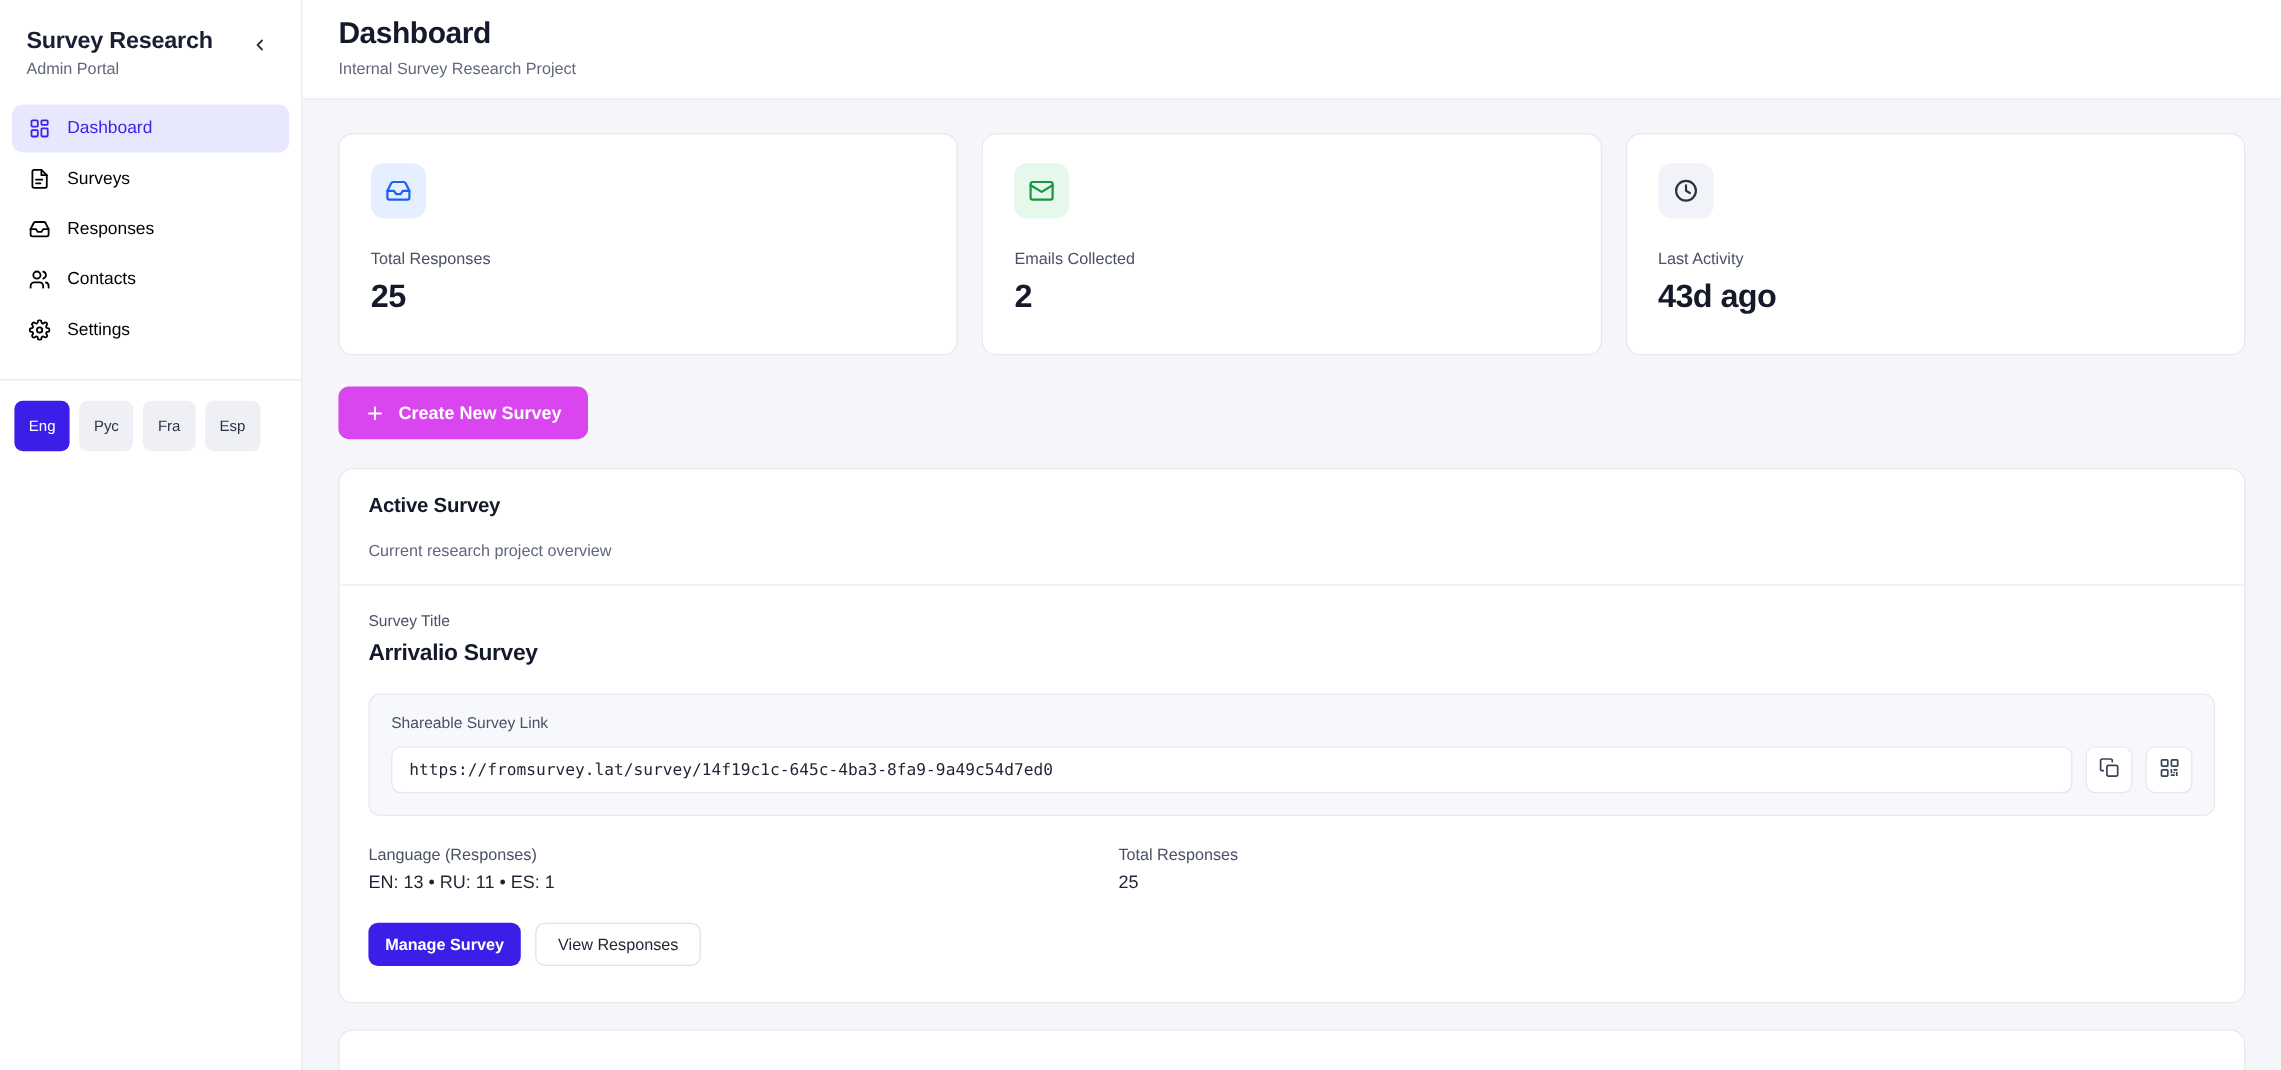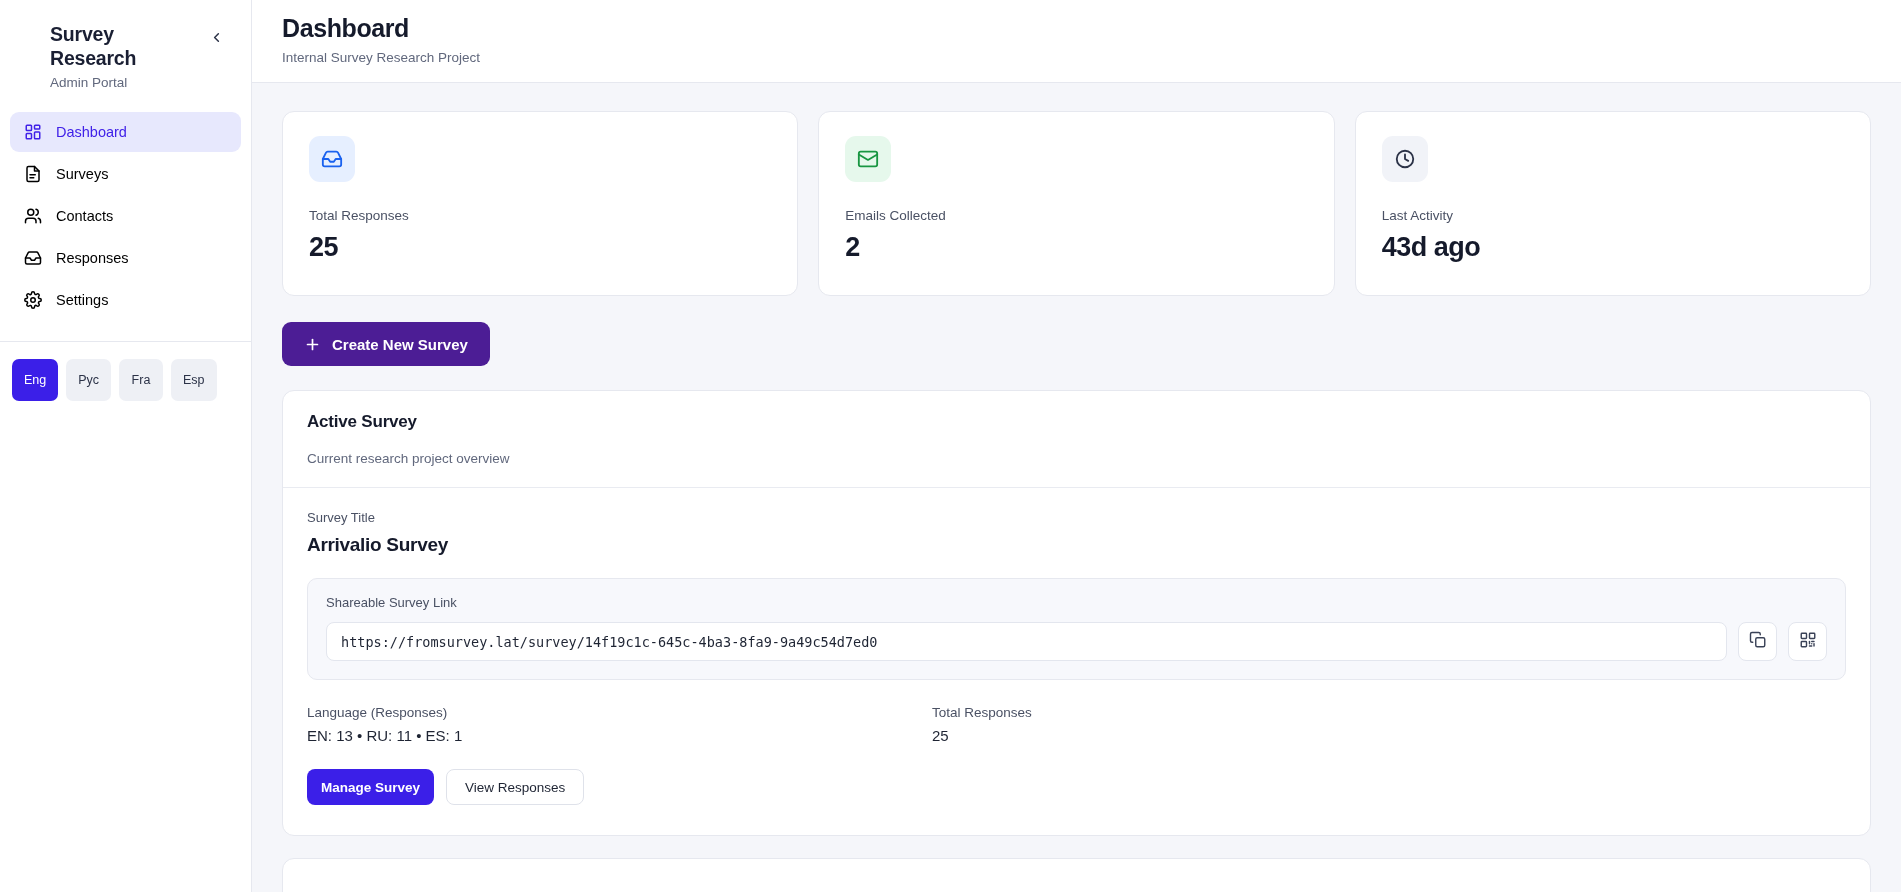--- a/index.html
+++ b/index.html
@@ -28,21 +28,20 @@
     border-right: 1px solid #e6e8ef;
     display: flex;
     flex-direction: column;
   }
 
   .sidebar-head {
     padding: 22px 22px 18px 22px;
     display: flex;
     align-items: flex-start;
     justify-content: space-between;
-    margin-left: 28px;
   }
   .brand-title {
     font-size: 19.5px;
     font-weight: bold;
     color: #1a1f33;
     letter-spacing: -0.2px;
     line-height: 1.25;
   }
   .brand-sub {
     font-size: 13.5px;
@@ -181,21 +180,21 @@
     color: #151a2b;
     margin-top: 9px;
     letter-spacing: -0.5px;
   }
 
   
   .create-btn {
     margin-top: 26px;
     height: 44px;
     padding: 0 22px;
-    background: #4c1d95;
+    background: #d946ef;
     color: #ffffff;
     border: none;
     border-radius: 9px;
     font-size: 15px;
     font-weight: bold;
     display: inline-flex;
     align-items: center;
     gap: 11px;
     cursor: pointer;
     font-family: "Liberation Sans", sans-serif;
@@ -369,37 +368,37 @@
               <line x1="8" y1="13" x2="15" y2="13"></line>
               <line x1="8" y1="17" x2="13" y2="17"></line>
             </svg>
         </span>
         <span>Surveys</span>
       </div>
 
       <div class="nav-item">
         <span class="ico">
           <svg width="18" height="18" viewBox="0 0 24 24" fill="none" stroke="currentColor" stroke-width="2" stroke-linecap="round" stroke-linejoin="round">
+              <polyline points="22 12 16 12 14 15 10 15 8 12 2 12"></polyline>
+              <path d="M5.45 5.11 2 12v6a2 2 0 0 0 2 2h16a2 2 0 0 0 2-2v-6l-3.45-6.89A2 2 0 0 0 16.76 4H7.24a2 2 0 0 0-1.79 1.11z"></path>
+            </svg>
+        </span>
+        <span>Responses</span>
+      </div>
+
+      <div class="nav-item">
+        <span class="ico">
+          <svg width="18" height="18" viewBox="0 0 24 24" fill="none" stroke="currentColor" stroke-width="2" stroke-linecap="round" stroke-linejoin="round">
               <path d="M16 21v-2a4 4 0 0 0-4-4H6a4 4 0 0 0-4 4v2"></path>
               <circle cx="9" cy="7" r="4"></circle>
               <path d="M22 21v-2a4 4 0 0 0-3-3.87"></path>
               <path d="M16 3.13a4 4 0 0 1 0 7.75"></path>
             </svg>
         </span>
         <span>Contacts</span>
-      </div>
-
-      <div class="nav-item">
-        <span class="ico">
-          <svg width="18" height="18" viewBox="0 0 24 24" fill="none" stroke="currentColor" stroke-width="2" stroke-linecap="round" stroke-linejoin="round">
-              <polyline points="22 12 16 12 14 15 10 15 8 12 2 12"></polyline>
-              <path d="M5.45 5.11 2 12v6a2 2 0 0 0 2 2h16a2 2 0 0 0 2-2v-6l-3.45-6.89A2 2 0 0 0 16.76 4H7.24a2 2 0 0 0-1.79 1.11z"></path>
-            </svg>
-        </span>
-        <span>Responses</span>
       </div>
 
       <div class="nav-item">
         <span class="ico">
           <svg width="18" height="18" viewBox="0 0 24 24" fill="none" stroke="currentColor" stroke-width="2" stroke-linecap="round" stroke-linejoin="round">
               <circle cx="12" cy="12" r="3"></circle>
               <path d="M19.4 15a1.65 1.65 0 0 0 .33 1.82l.06.06a2 2 0 1 1-2.83 2.83l-.06-.06a1.65 1.65 0 0 0-1.82-.33 1.65 1.65 0 0 0-1 1.51V21a2 2 0 0 1-4 0v-.09A1.65 1.65 0 0 0 9 19.4a1.65 1.65 0 0 0-1.82.33l-.06.06a2 2 0 1 1-2.83-2.83l.06-.06a1.65 1.65 0 0 0 .33-1.82 1.65 1.65 0 0 0-1.51-1H3a2 2 0 0 1 0-4h.09A1.65 1.65 0 0 0 4.6 9a1.65 1.65 0 0 0-.33-1.82l-.06-.06a2 2 0 1 1 2.83-2.83l.06.06a1.65 1.65 0 0 0 1.82.33H9a1.65 1.65 0 0 0 1-1.51V3a2 2 0 0 1 4 0v.09a1.65 1.65 0 0 0 1 1.51 1.65 1.65 0 0 0 1.82-.33l.06-.06a2 2 0 1 1 2.83 2.83l-.06.06a1.65 1.65 0 0 0-.33 1.82V9a1.65 1.65 0 0 0 1.51 1H21a2 2 0 0 1 0 4h-.09a1.65 1.65 0 0 0-1.51 1z"></path>
             </svg>
         </span>
         <span>Settings</span>

